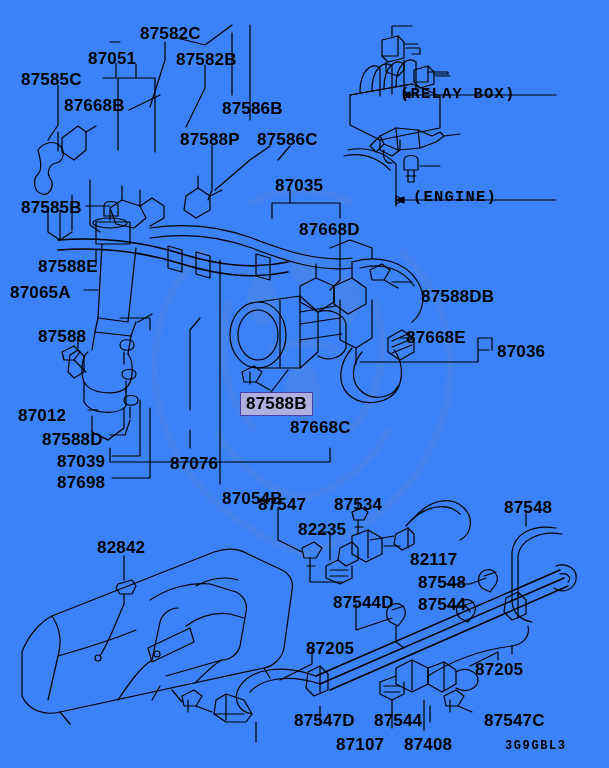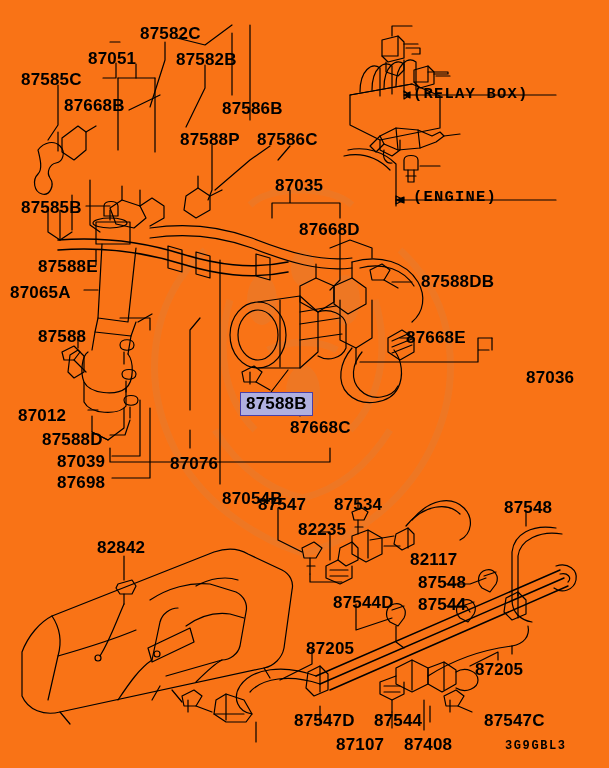--- a/index.html
+++ b/index.html
@@ -1,20 +1,20 @@
 <!DOCTYPE html>
 <html><head>
 <meta charset="utf-8">
 <title>Parts Diagram</title>
 <style>
   html,body{margin:0;padding:0;background:#ffffff;}
   #page{
     position:relative;
     width:609px;height:768px;
-    background:#f97316;
+    background:#3b82f6;
     overflow:hidden;
     font-family:"Liberation Sans", sans-serif;
   }
   #artboard{position:absolute;inset:0;}
   .wm{position:absolute;inset:0;opacity:.10;}
   .lbl{
     position:absolute;
     font-family:"Liberation Sans", sans-serif;
     font-size:17px;
     font-weight:700;
@@ -358,24 +358,24 @@
       <div class="lbl" style="left: 21px; top: 71px;">87585C</div>
       <div class="lbl" style="left: 64px; top: 97px;">87668B</div>
       <div class="lbl" style="left: 222px; top: 100px;">87586B</div>
       <div class="lbl" style="left: 180px; top: 131px;">87588P</div>
       <div class="lbl" style="left: 257px; top: 131px;">87586C</div>
       <div class="lbl" style="left: 275px; top: 177px;">87035</div>
       <div class="lbl" style="left: 299px; top: 221px;">87668D</div>
       <div class="lbl" style="left: 21px; top: 199px;">87585B</div>
       <div class="lbl" style="left: 38px; top: 258px;">87588E</div>
       <div class="lbl" style="left: 10px; top: 284px;">87065A</div>
-      <div class="lbl" style="left: 421px; top: 273px; text-align: center;">87588DB</div>
+      <div class="lbl" style="left: 421px; top: 288px; text-align: center;">87588DB</div>
       <div class="lbl" style="left: 38px; top: 328px;">87588</div>
       <div class="lbl" style="left: 406px; top: 329px;">87668E</div>
-      <div class="lbl" style="left: 526px; top: 343px; margin-top: 26px;">87036</div>
+      <div class="lbl" style="left: 497px; top: 343px;">87036</div>
       <div class="lbl" style="left: 18px; top: 407px;">87012</div>
       <div class="lbl" style="left: 170px; top: 418px; margin-top: 37px;">87076</div>
       <div class="lbl" style="left: 290px; top: 419px;">87668C</div>
       <div class="lbl" style="left: 42px; top: 431px;">87588D</div>
       <div class="lbl" style="left: 57px; top: 453px;">87039</div>
       <div class="lbl" style="left: 57px; top: 474px;">87698</div>
       <div class="lbl" style="left: 222px; top: 490px;">87054B</div>
       <div class="lbl" style="left: 258px; top: 496px;">87547</div>
       <div class="lbl" style="left: 334px; top: 496px;">87534</div>
       <div class="lbl" style="left: 504px; top: 499px;">87548</div>
@@ -385,20 +385,20 @@
       <div class="lbl" style="left: 418px; top: 574px;">87548</div>
       <div class="lbl" style="left: 418px; top: 596px;">87544</div>
       <div class="lbl" style="left: 333px; top: 594px;">87544D</div>
       <div class="lbl" style="left: 306px; top: 640px;">87205</div>
       <div class="lbl" style="left: 475px; top: 661px;">87205</div>
       <div class="lbl" style="left: 294px; top: 712px;">87547D</div>
       <div class="lbl" style="left: 374px; top: 712px;">87544</div>
       <div class="lbl" style="left: 440px; top: 712px; margin-left: 44px;">87547C</div>
       <div class="lbl" style="left: 336px; top: 736px;">87107</div>
       <div class="lbl" style="left: 404px; top: 736px;">87408</div>
-      <div class="lbl mono" style="left: 413px; top: 87px; text-align: center;">(RELAY BOX)</div>
+      <div class="lbl mono" style="left: 400px; top: 87px; text-align: center;">(RELAY BOX)</div>
       <div class="lbl mono" style="left: 413px; top: 190px;">(ENGINE)</div>
       <div class="lbl hl" style="left: 240px; top: 392px; background: rgb(176, 176, 224); border-color: rgb(74, 63, 168);">87588B</div>
     </div>
 
   <div class="lbl code" id="diagram-code" style="left:505px; top:740px;">3G9GBL3</div>
 
 </div>
 
 </body></html>

